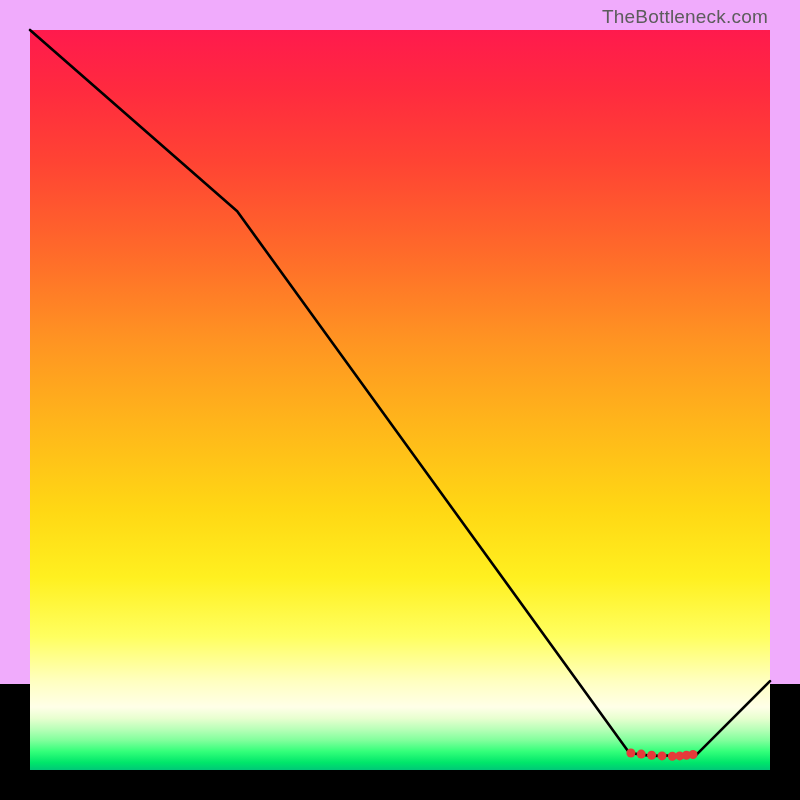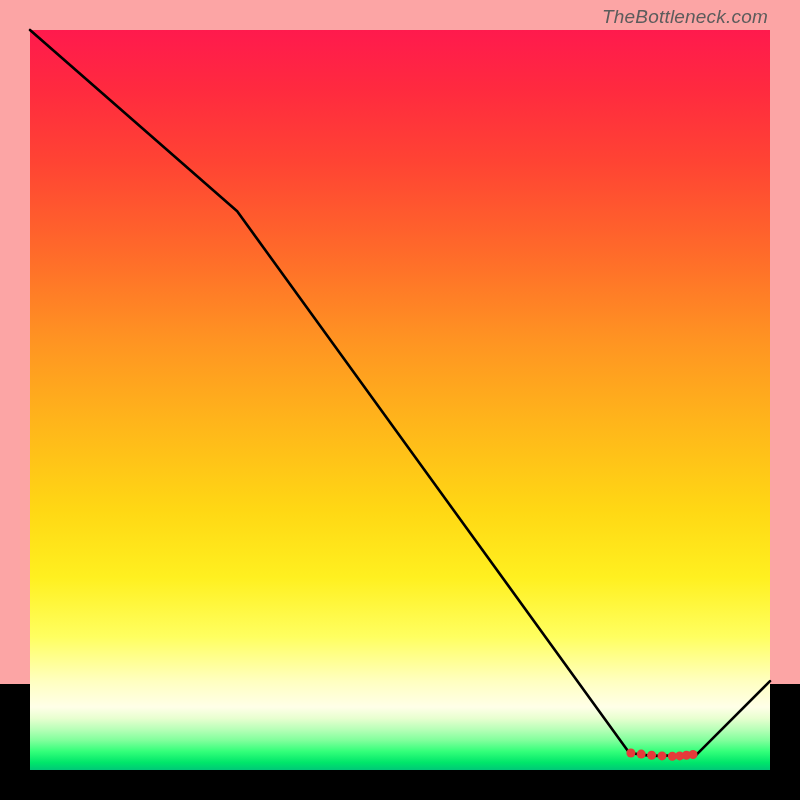--- a/index.html
+++ b/index.html
@@ -7,22 +7,21 @@
     padding: 0;
     width: 800px;
     height: 800px;
     background: #000;
     overflow: hidden;
   }
   .container {
     position: relative;
     width: 800px;
     height: 684px;
-    background: #fca5a5;
-    font-style: italic;
+    background: #f0abfc;
   }
   .plot-area {
     position: absolute;
     left: 30px;
     top: 30px;
     width: 740px;
     height: 740px;
     background: linear-gradient(to bottom,
       #ff1a4d 0%,
       #ff2a3f 8%,

